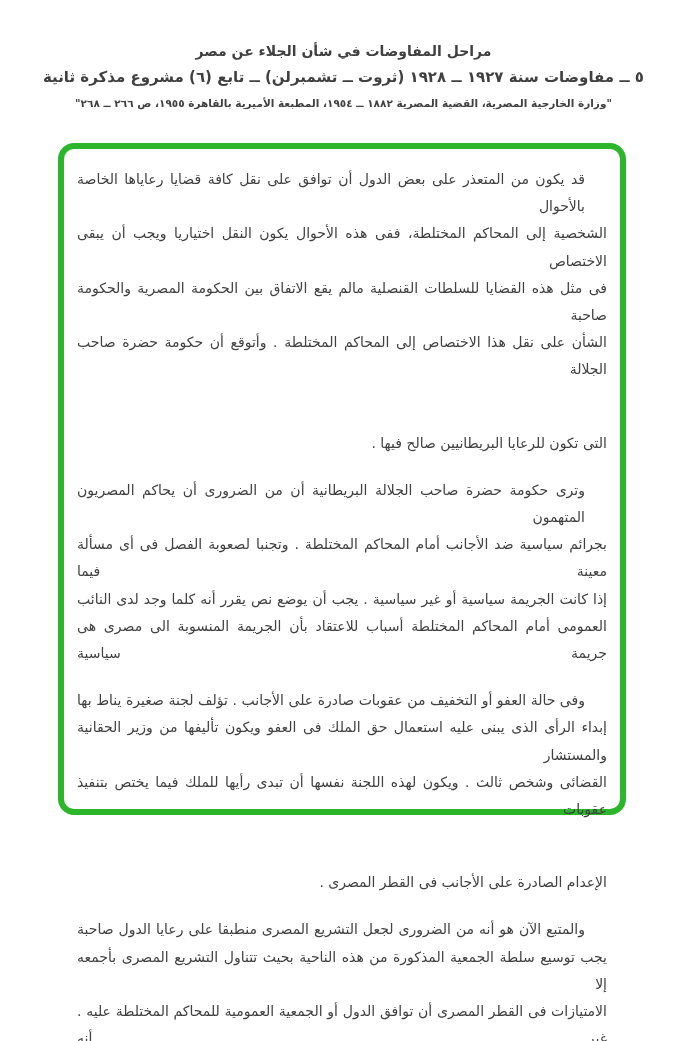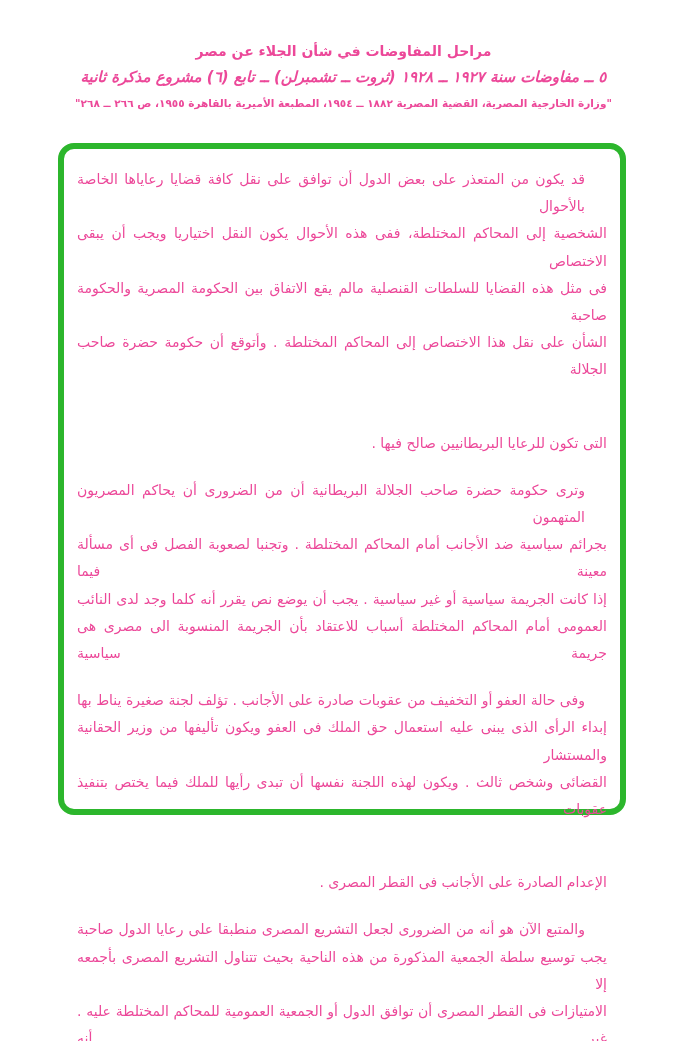--- a/index.html
+++ b/index.html
@@ -2,26 +2,26 @@
 <html lang="ar" dir="rtl"><head>
 <meta charset="utf-8">
 <style>
   html, body { margin: 0; padding: 0; background: #ffffff; }
   .page {
     position: relative;
     width: 687px;
     height: 1041px;
     background: #ffffff;
     font-family: "DejaVu Sans", sans-serif;
-    color: #ec4899;
+    color: #404040;
     overflow: hidden;
   }
   .header { position: absolute; top: 40px; left: 0; width: 687px; text-align: center; direction: rtl; }
   .header-title   { font-size: 14px; font-weight: bold; line-height: 22px; }
-  .header-subtitle{ font-size: 15px; font-weight: bold; line-height: 30px; font-style: italic; }
+  .header-subtitle{ font-size: 15px; font-weight: bold; line-height: 30px; }
   .header-source  { font-size: 10.5px; font-weight: bold; line-height: 22px; }
   .green-box {
     position: absolute;
     left: 58px;
     top: 143px;
     width: 568px;
     height: 672px;
     border: 6px solid #2cb62c;
     border-radius: 16px;
     box-sizing: border-box;

